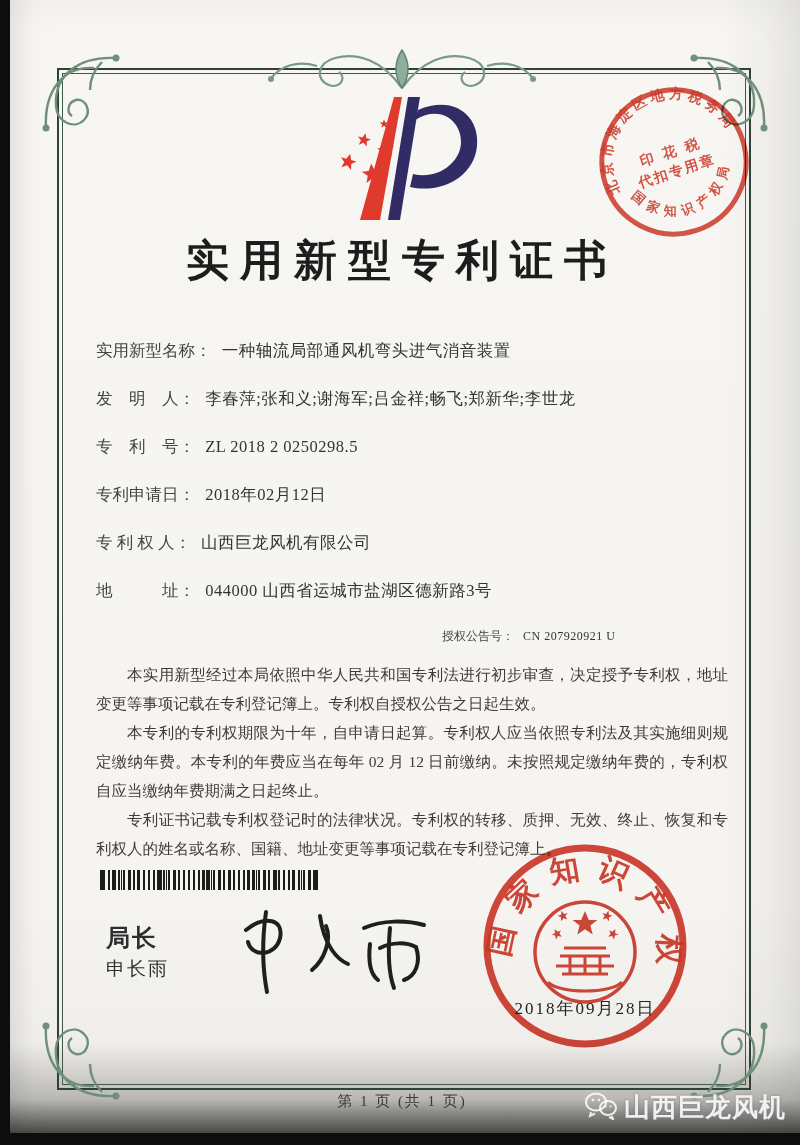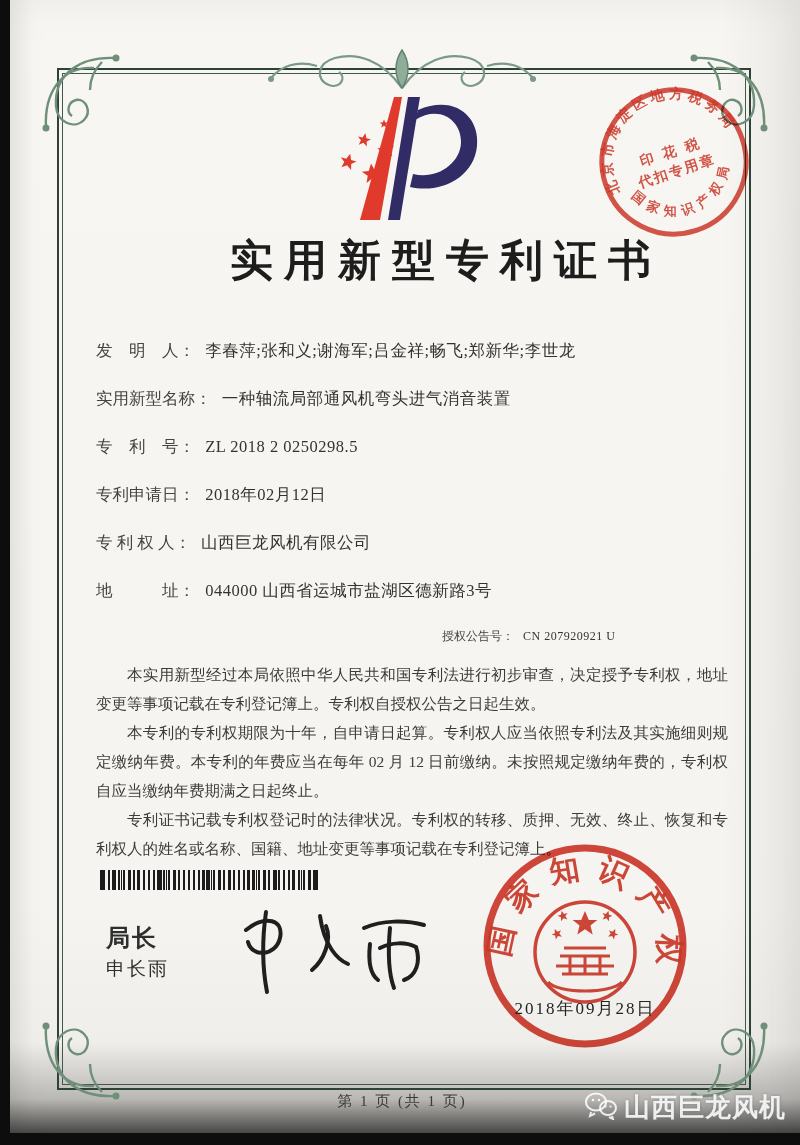--- a/index.html
+++ b/index.html
@@ -33,21 +33,20 @@
   .corner.br{right:26px;top:1020px;transform:scale(-1,-1);}
   .cert-no{
     position:absolute;left:86px;top:108px;
     font-size:17px;color:#4a4a4a;letter-spacing:4px;
   }
   .logo{position:absolute;left:318px;top:94px;width:152px;height:130px;}
   .title{
     position:absolute;left:47px;top:232px;width:690px;
     text-align:center;font-size:43px;font-weight:bold;color:#1d1d1d;
     letter-spacing:11px;
-    padding-left:44px;
   }
   .fields{position:absolute;left:86px;top:340px;width:640px;}
   .field-row{height:48px;font-size:16.5px;color:#3a3a3a;white-space:nowrap;}
   .field-label{color:#444;}
   .field-value{color:#333;margin-left:6px;letter-spacing:0.5px;}
   .grant-no{
     position:absolute;left:432px;top:628px;
     font-size:12px;color:#3a3a3a;white-space:nowrap;
   }
   .paragraphs{
@@ -149,26 +148,26 @@
       <path transform="translate(58,56) scale(0.9) rotate(-8)" d="M0,-10 L2.9,-3.1 L9.5,-3.1 L4.2,1.2 L5.9,8.1 L0,4 L-5.9,8.1 L-4.2,1.2 L-9.5,-3.1 L-2.9,-3.1 Z"></path>
       <path transform="translate(20,68) scale(0.85) rotate(15)" d="M0,-10 L2.9,-3.1 L9.5,-3.1 L4.2,1.2 L5.9,8.1 L0,4 L-5.9,8.1 L-4.2,1.2 L-9.5,-3.1 L-2.9,-3.1 Z"></path>
       <path transform="translate(44,80) scale(1.05) rotate(-5)" d="M0,-10 L2.9,-3.1 L9.5,-3.1 L4.2,1.2 L5.9,8.1 L0,4 L-5.9,8.1 L-4.2,1.2 L-9.5,-3.1 L-2.9,-3.1 Z"></path>
     </g>
   </svg>
 
   <div class="title">实用新型专利证书</div>
 
   <div class="fields">
     <div class="field-row">
+      <span class="field-label">实用新型名称：</span>
+      <span class="field-value">一种轴流局部通风机弯头进气消音装置</span>
+    </div>
+    <div class="field-row">
       <span class="field-label">发　明　人：</span>
       <span class="field-value">李春萍;张和义;谢海军;吕金祥;畅飞;郑新华;李世龙</span>
-    </div>
-    <div class="field-row">
-      <span class="field-label">实用新型名称：</span>
-      <span class="field-value">一种轴流局部通风机弯头进气消音装置</span>
     </div>
     <div class="field-row">
       <span class="field-label">专　利　号：</span>
       <span class="field-value">ZL 2018 2 0250298.5</span>
     </div>
     <div class="field-row">
       <span class="field-label">专利申请日：</span>
       <span class="field-value">2018年02月12日</span>
     </div>
     <div class="field-row">

